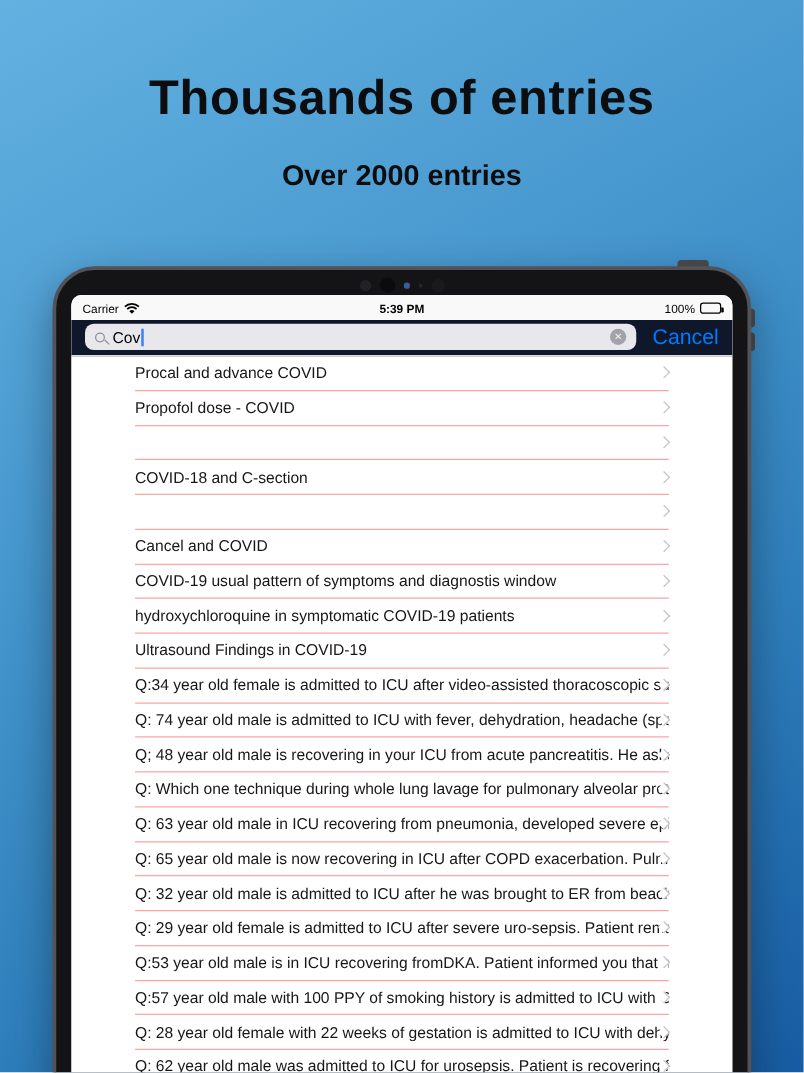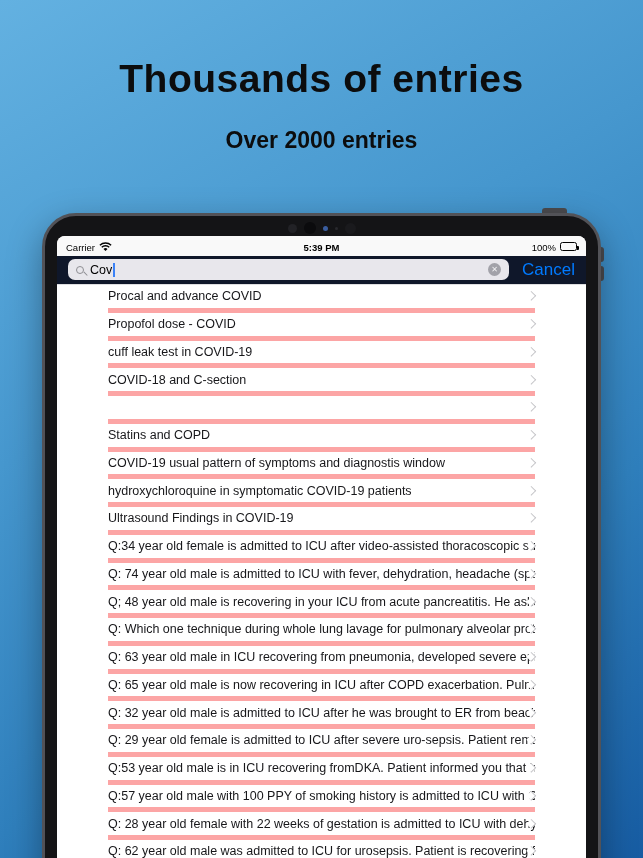--- a/index.html
+++ b/index.html
@@ -88,21 +88,21 @@
   }
   .cancel-btn {
     margin-left:13px; font-size:17px; color:#007AFF; background:none; border:none;
     cursor:pointer; font-family:"Liberation Sans", sans-serif;
   }
 
   
   .results { margin:0 51px 0 51px; list-style:none; }
   .result-row {
     position:relative; height:27.75px; display:flex; align-items:center;
-    border-bottom:5px solid #fca5a5; cursor:pointer;
+    border-bottom:1px solid #fca5a5; cursor:pointer;
   }
   .result-label {
     font-size:12.5px; color:#17171a; white-space:nowrap; overflow:hidden;
     padding-right:12px; flex:1;
   }
   .chev {
     position:absolute; right:1px; top:50%; width:6.5px; height:6.5px;
     border-top:1.7px solid #c5c5c8; border-right:1.7px solid #c5c5c8;
     transform:translateY(-58%) rotate(45deg); background:#fff;
   }
@@ -167,35 +167,34 @@
     <span class="result-label">Procal and advance COVID</span>
     <span class="chev"></span>
   </li>
 
   <li class="result-row">
     <span class="result-label">Propofol dose - COVID</span>
     <span class="chev"></span>
   </li>
 
   <li class="result-row">
-    <span class="result-label">cuff leak test in COVID-19</span>
     <span class="chev"></span>
   </li>
 
   <li class="result-row">
     <span class="result-label">COVID-18 and C-section</span>
     <span class="chev"></span>
   </li>
 
   <li class="result-row">
     <span class="chev"></span>
   </li>
 
   <li class="result-row">
-    <span class="result-label">Statins and COPD</span>
+    <span class="result-label">Cancel and COVID</span>
     <span class="chev"></span>
   </li>
 
   <li class="result-row">
     <span class="result-label">COVID-19 usual pattern of symptoms and diagnostis window</span>
     <span class="chev"></span>
   </li>
 
   <li class="result-row">
     <span class="result-label">hydroxychloroquine in symptomatic COVID-19 patients</span>

